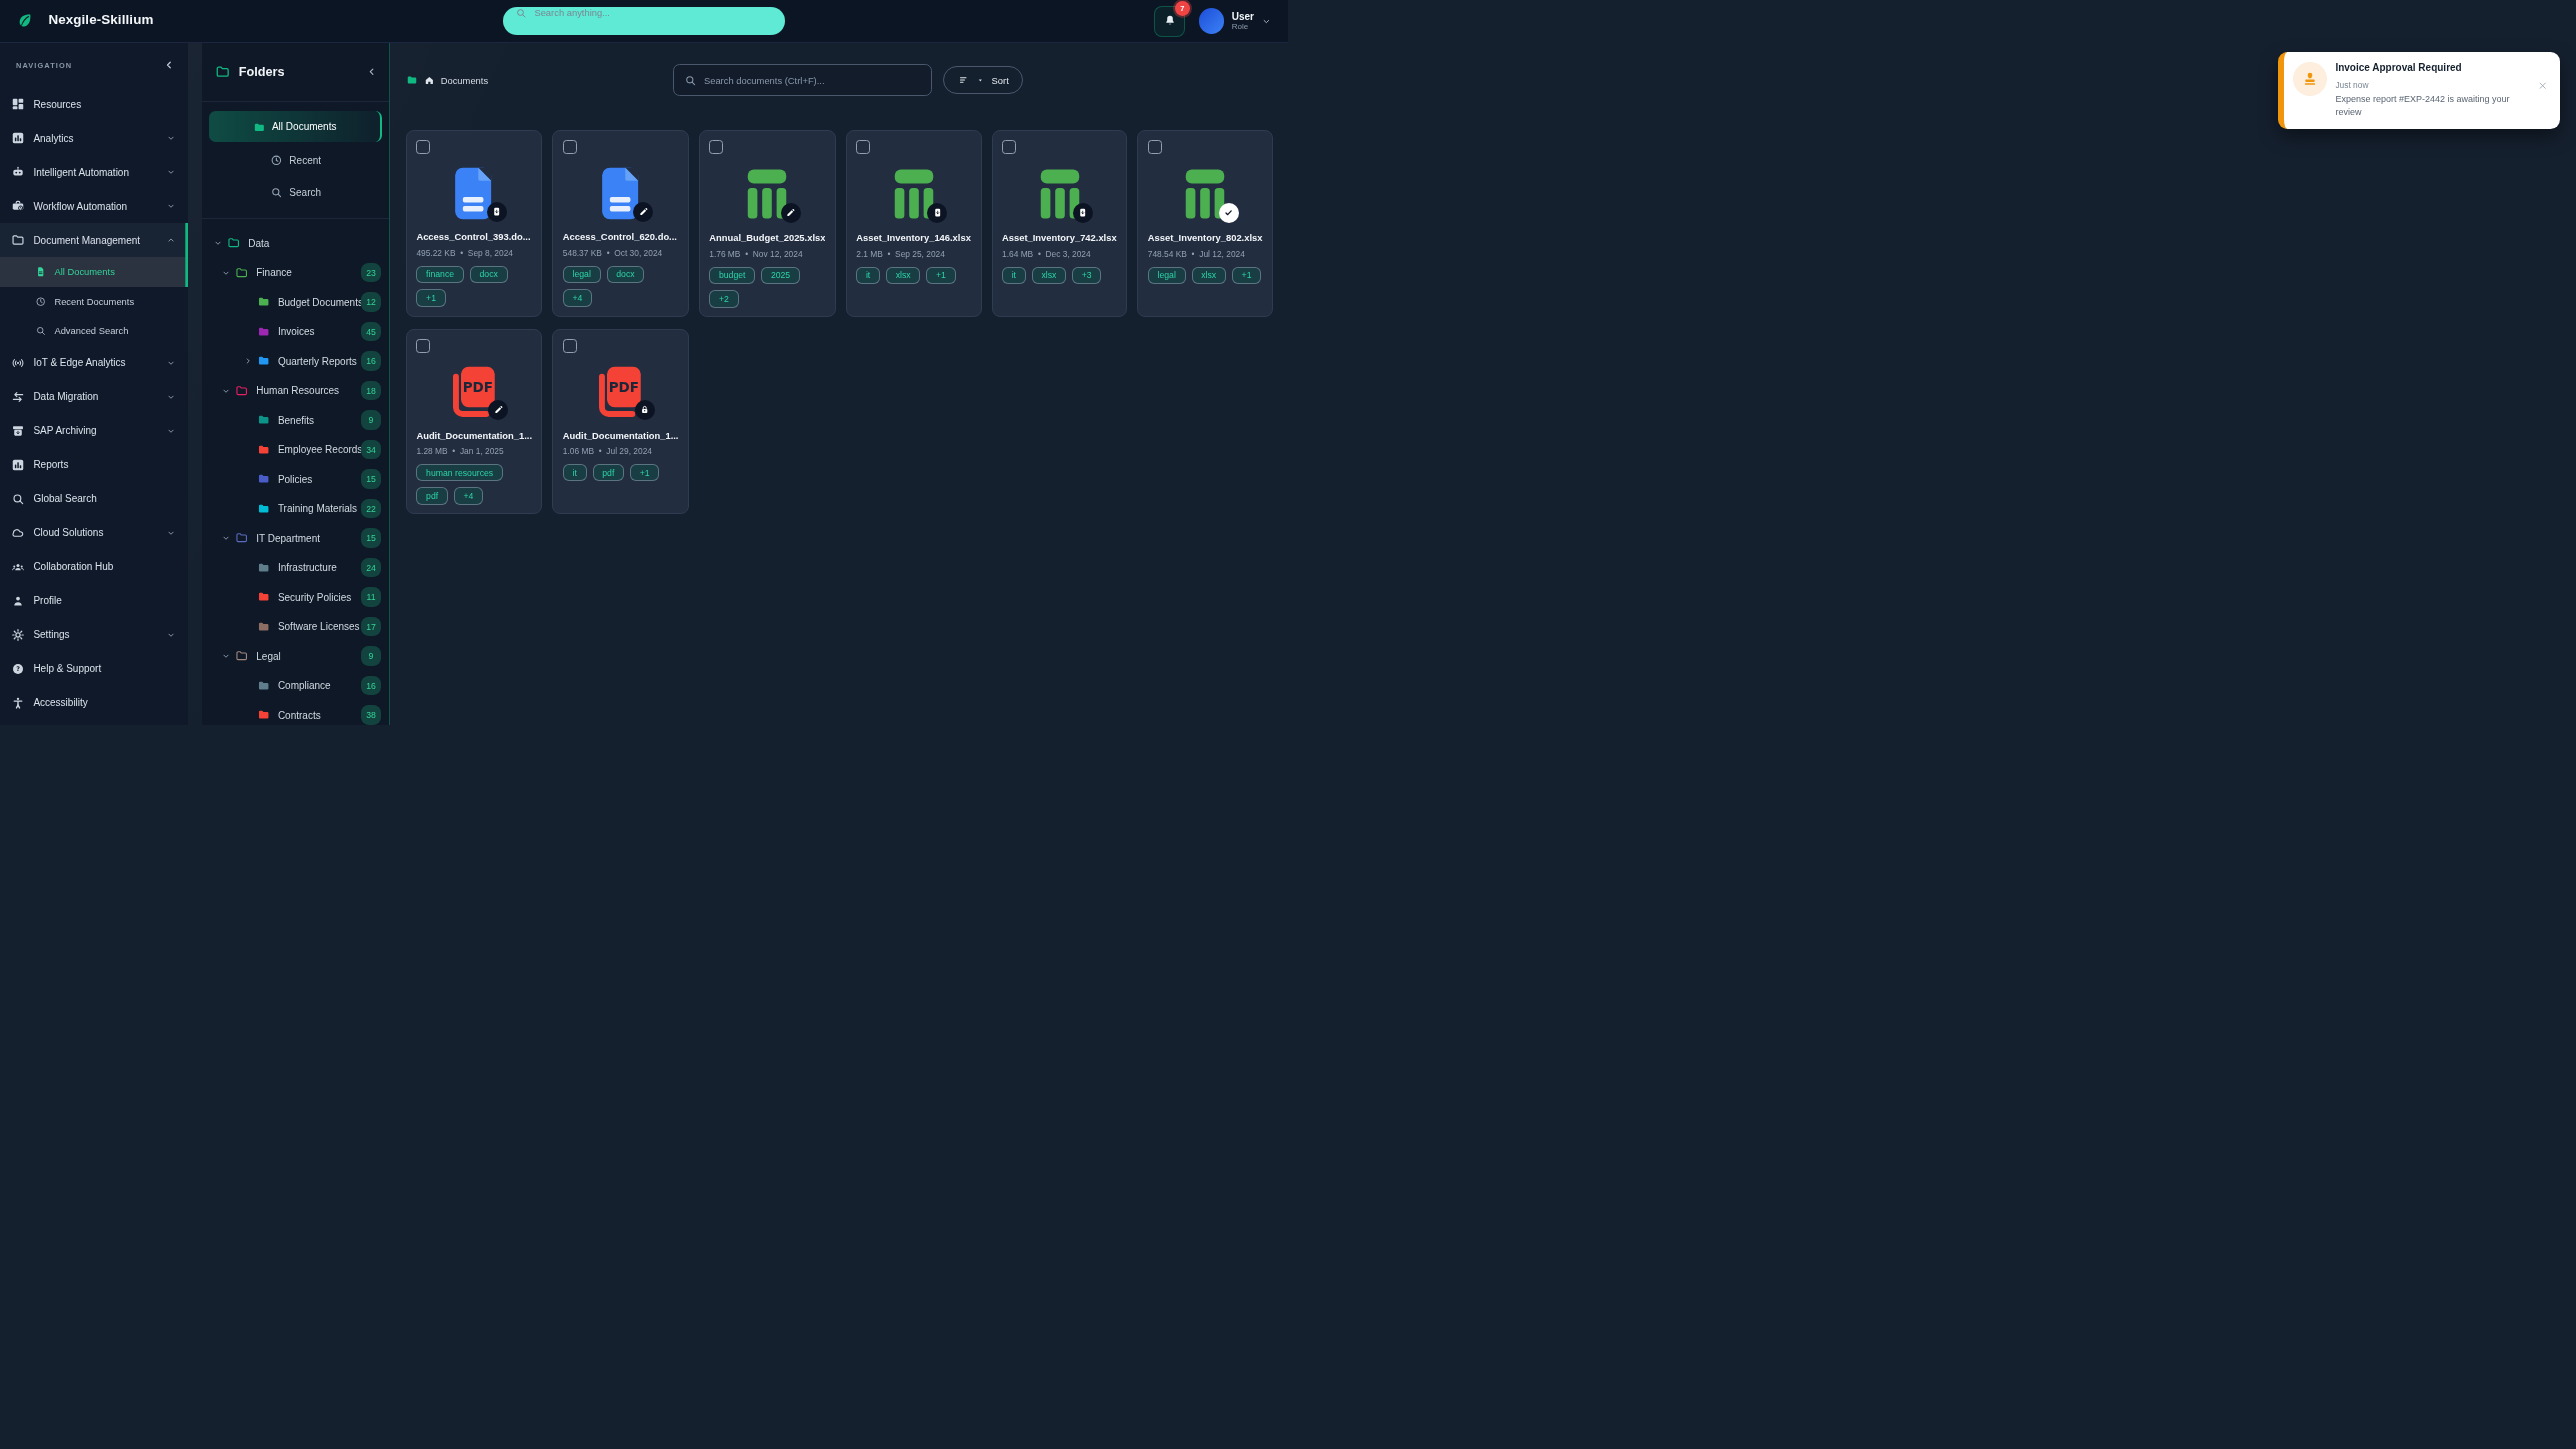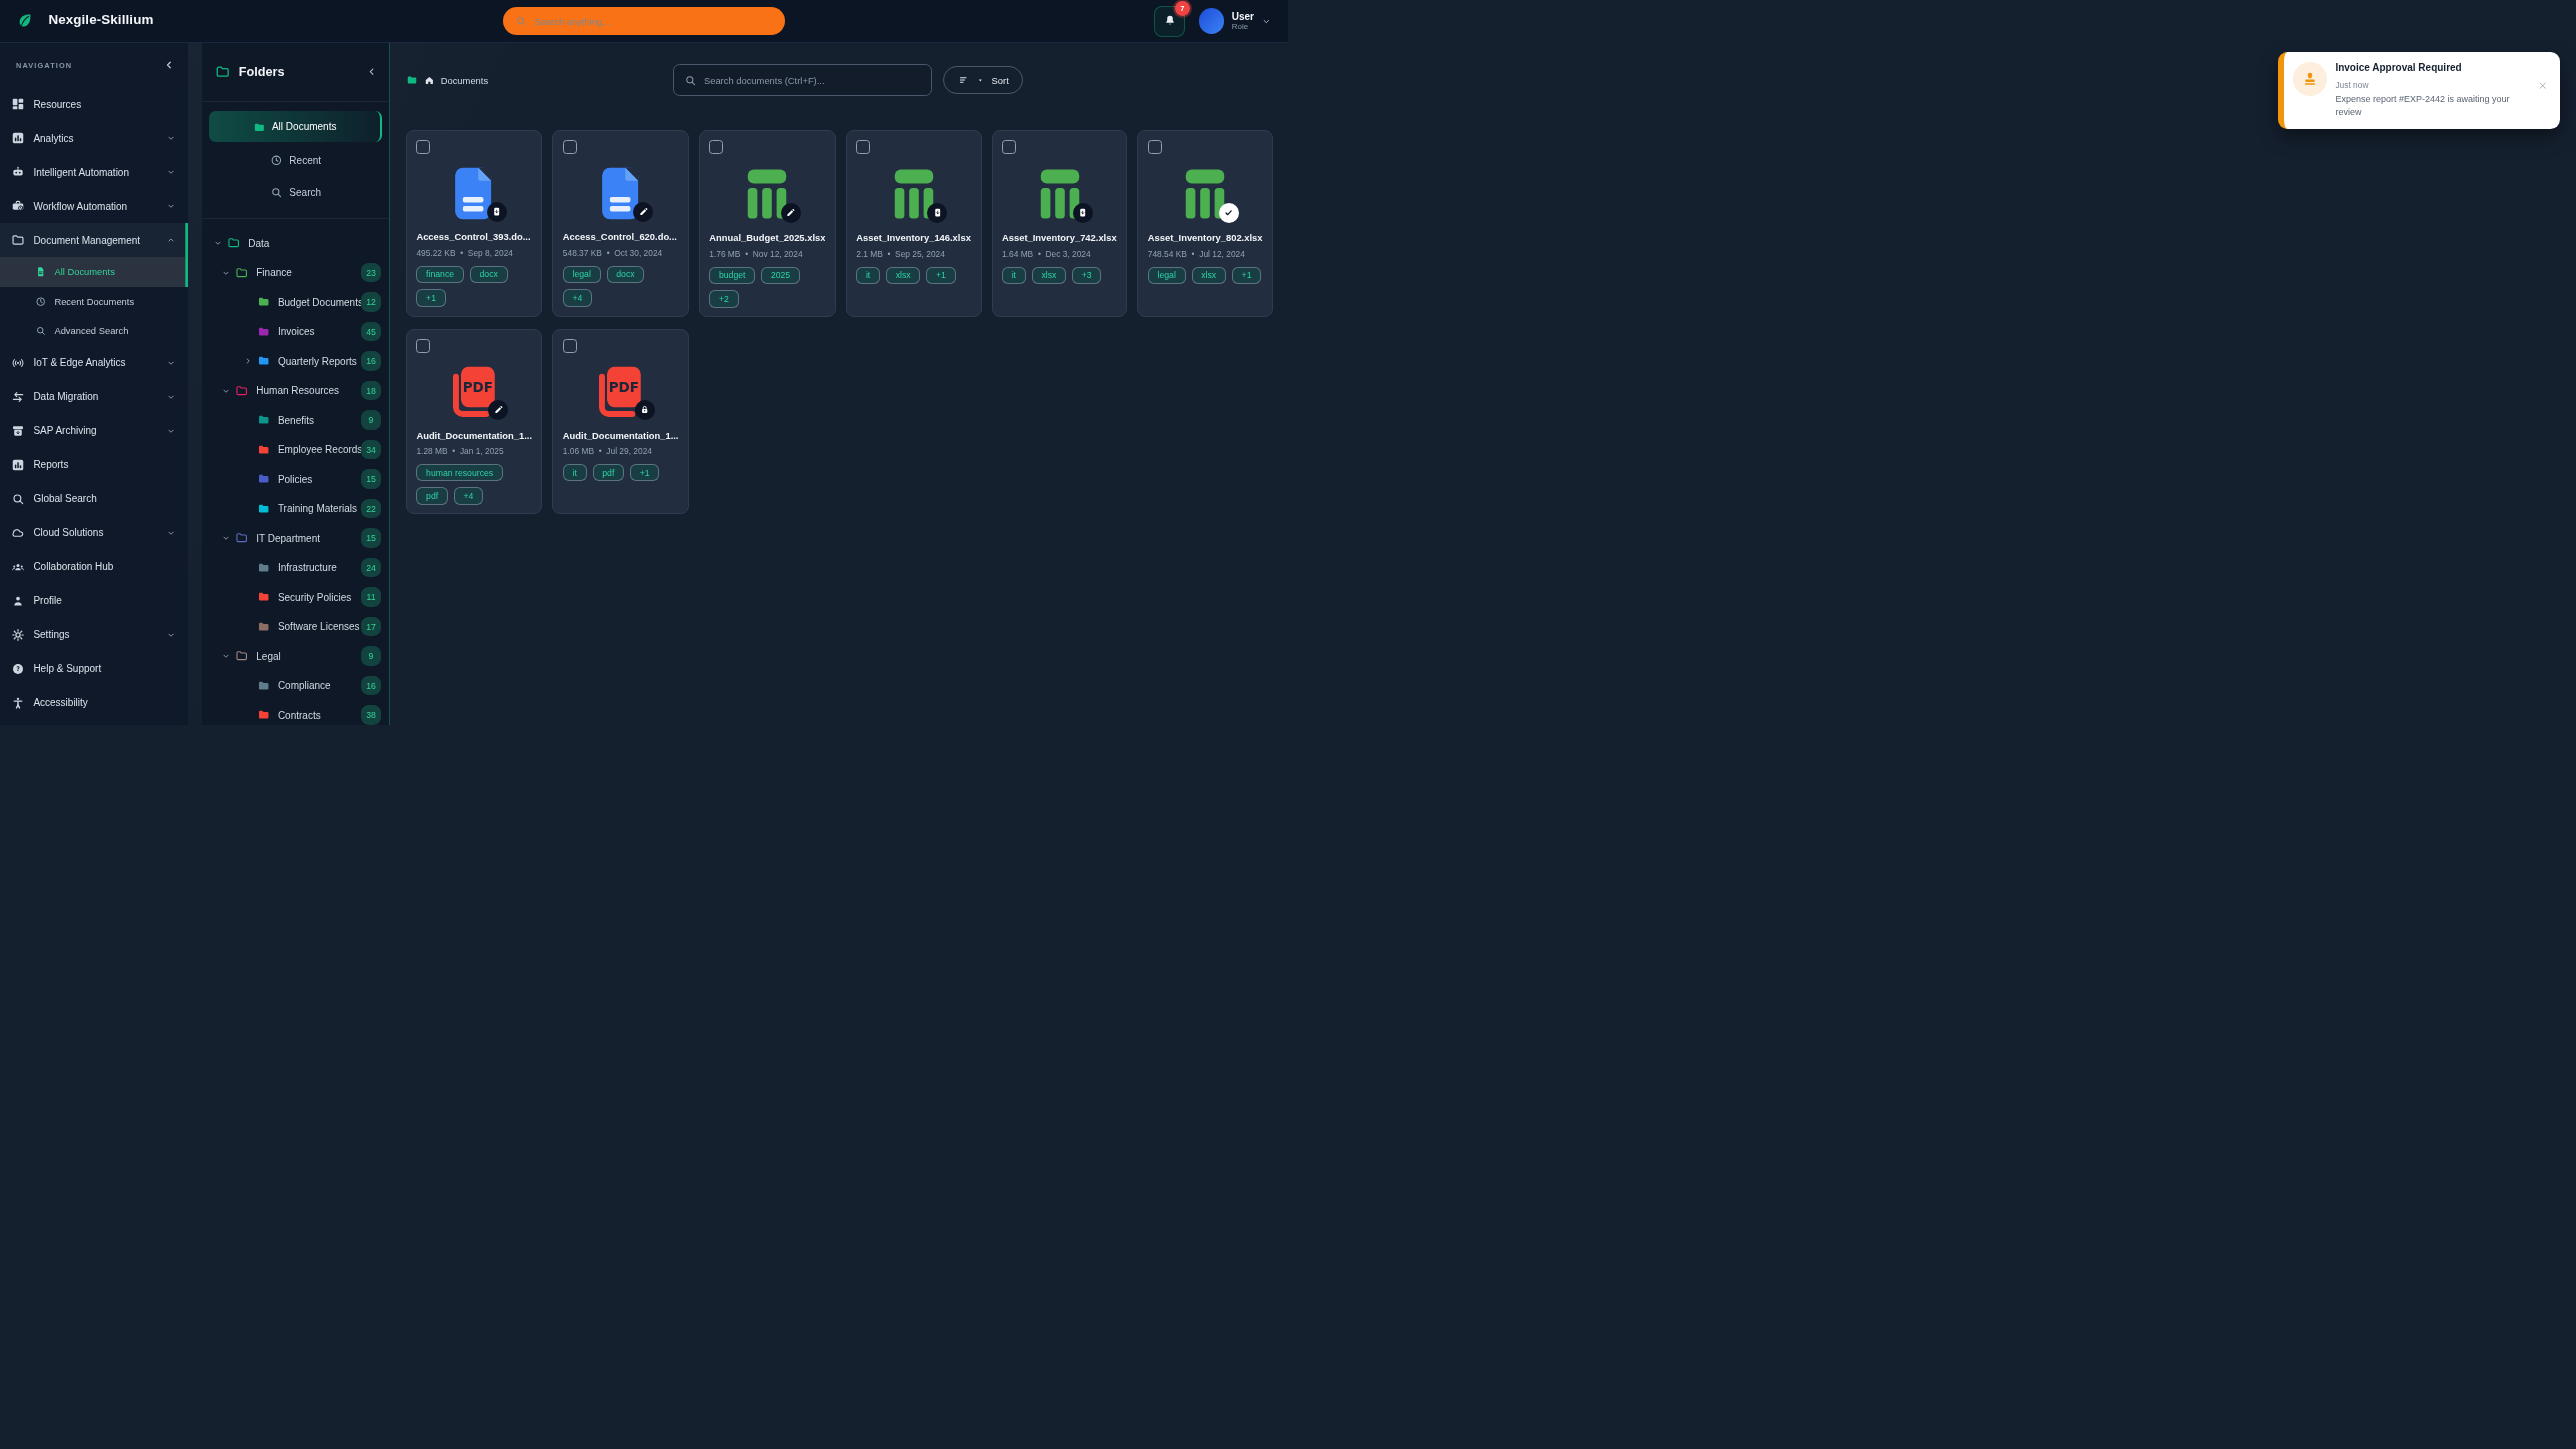--- a/index.html
+++ b/index.html
@@ -6,22 +6,22 @@
   html,body { width:1288px; height:725px; overflow:hidden; background:#15202f;
     font-family:"Liberation Sans","DejaVu Sans",sans-serif; }
   .app { width:1288px; height:725px; display:flex; flex-direction:column; position:relative; }
 
   
   .topbar { height:43px; flex:none; background:#0c1524; border-bottom:0.7px solid #1b2740;
     display:flex; align-items:center; padding:0 16px; position:relative; z-index:5; }
   .brand { display:flex; align-items:flex-start; gap:15px; }
   .brand-title { color:#f4f7fa; font-size:13.4px; font-weight:bold; letter-spacing:0.1px; }
   .global-search { position:absolute; left:50%; transform:translateX(-50%); top:7.4px;
-    width:282px; height:28px; background:#f97316; border-radius:14px; display:flex;
-    align-items:center; gap:7.4px; padding:0 12px; }
+    width:282px; height:28px; background:#5eead4; border-radius:14px; display:flex;
+    align-items:flex-start; gap:7.4px; padding:0 12px; }
   .global-search input { border:none; outline:none; background:transparent; width:100%;
     font-size:9.4px; color:#334155; font-family:inherit; }
   .global-search input::placeholder { color:#7b8795; }
   .top-right { margin-left:auto; display:flex; align-items:center; gap:13.4px; }
   .bell-btn { position:relative; width:31px; height:31px; border-radius:8px; cursor:pointer;
     background:rgba(16,185,129,.07); border:0.7px solid rgba(16,185,129,.35);
     display:flex; align-items:center; justify-content:center; }
   .bell-badge { position:absolute; top:-5.4px; right:-5.4px; min-width:14.8px; height:14.8px;
     background:#ef4444; color:#fff; font-size:7.4px; font-weight:bold; border-radius:7.4px;
     display:flex; align-items:center; justify-content:center;

